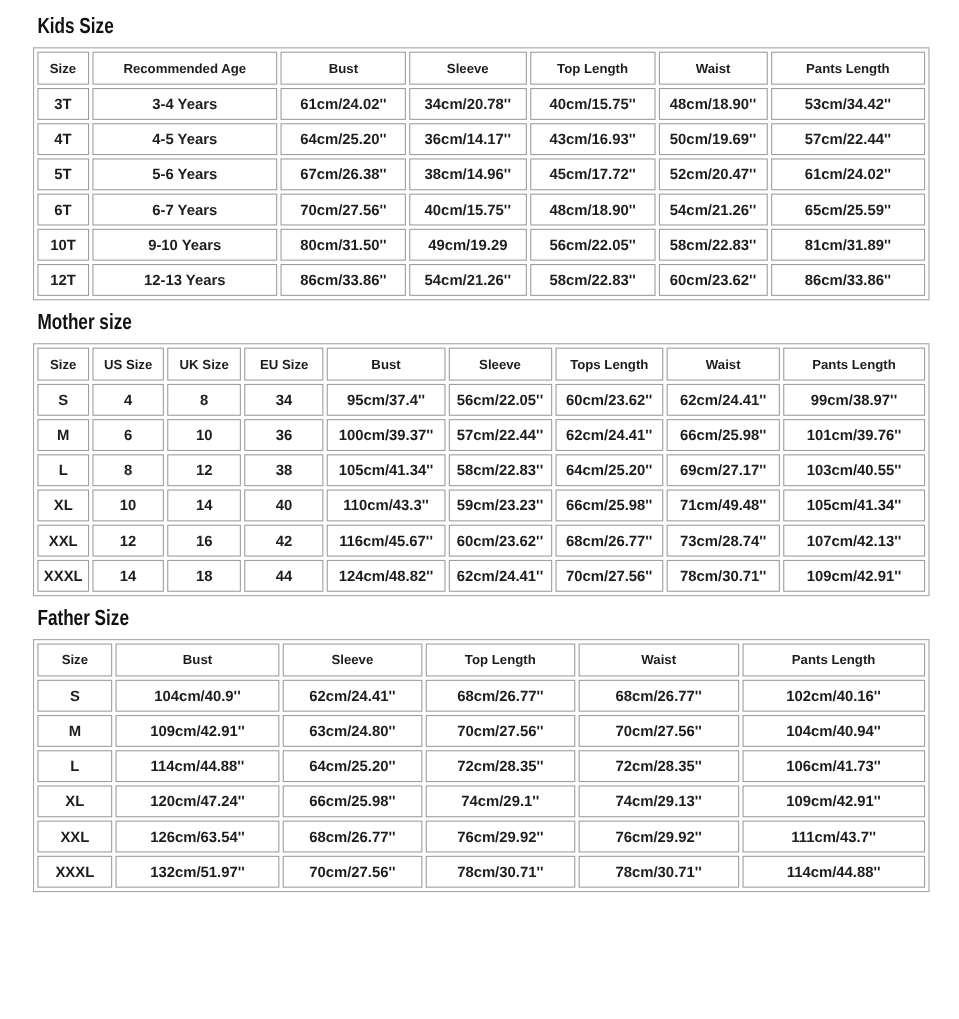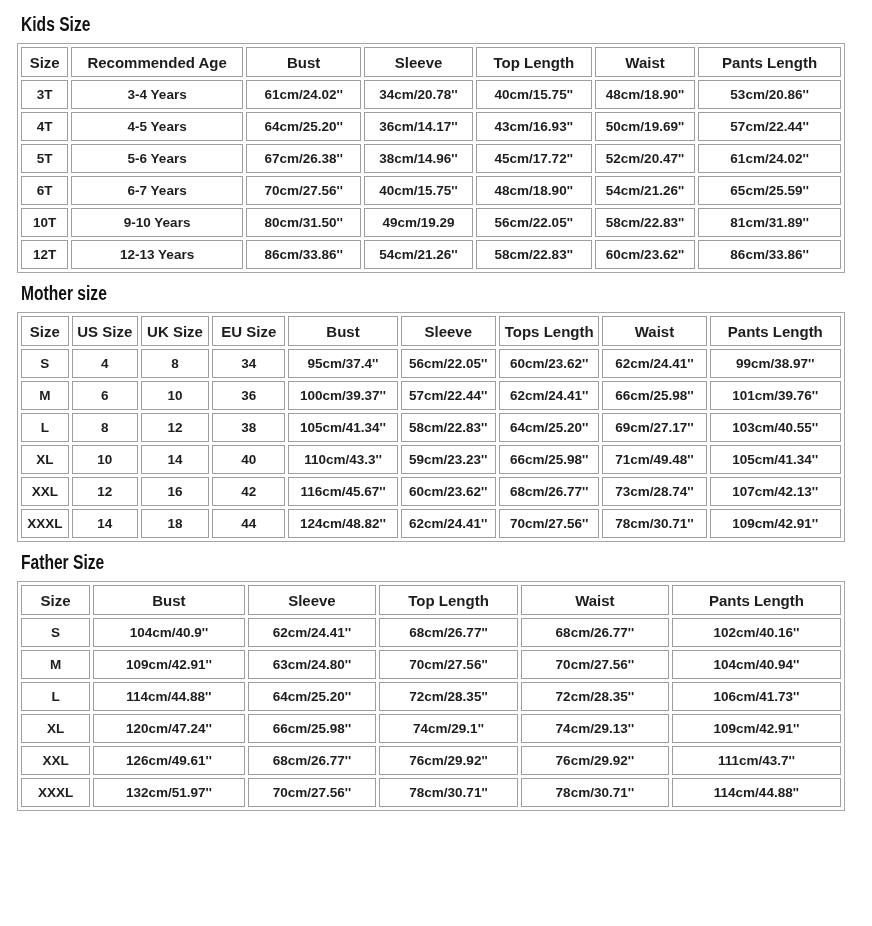--- a/index.html
+++ b/index.html
@@ -6,21 +6,21 @@
     margin: 0;
     padding: 0;
     background: #ffffff;
     font-family: "Liberation Sans", sans-serif;
   }
   .page {
     width: 872px;
     height: 826px;
     background: #ffffff;
     box-sizing: border-box;
-    padding: 4px 27px 0 17px;
+    padding: 4px 27px 0 30px;
     overflow: hidden;
   }
   .table-title {
     font-size: 20px;
     font-weight: bold;
     color: #111111;
     letter-spacing: 0px;
     margin: 9px 0 7px 4px;
     transform: scaleX(0.78);
     transform-origin: 0 50%;
@@ -40,21 +40,21 @@
     background: #ffffff;
     text-align: center;
     vertical-align: middle;
     font-weight: bold;
     color: #1d1d1d;
     padding: 4px 2px;
     overflow: hidden;
     white-space: nowrap;
   }
   table.size-table th {
-    font-size: 15px;
+    font-size: 12px;
     height: 20px;
   }
   table.size-table td {
     font-size: 13.5px;
     height: 19px;
   }
   section { margin: 0; }
 </style>
 </head>
 <body>
@@ -85,21 +85,21 @@
           </tr>
         </thead>
       <tbody>
           <tr>
             <td>3T</td>
             <td>3-4 Years</td>
             <td>61cm/24.02''</td>
             <td>34cm/20.78''</td>
             <td>40cm/15.75''</td>
             <td>48cm/18.90''</td>
-            <td>53cm/20.86''</td>
+            <td>53cm/34.42''</td>
           </tr>
           <tr>
             <td>4T</td>
             <td>4-5 Years</td>
             <td>64cm/25.20''</td>
             <td>36cm/14.17''</td>
             <td>43cm/16.93''</td>
             <td>50cm/19.69''</td>
             <td>57cm/22.44''</td>
           </tr>
@@ -290,21 +290,21 @@
           <tr>
             <td>XL</td>
             <td>120cm/47.24''</td>
             <td>66cm/25.98''</td>
             <td>74cm/29.1''</td>
             <td>74cm/29.13''</td>
             <td>109cm/42.91''</td>
           </tr>
           <tr>
             <td>XXL</td>
-            <td>126cm/49.61''</td>
+            <td>126cm/63.54''</td>
             <td>68cm/26.77''</td>
             <td>76cm/29.92''</td>
             <td>76cm/29.92''</td>
             <td>111cm/43.7''</td>
           </tr>
           <tr>
             <td>XXXL</td>
             <td>132cm/51.97''</td>
             <td>70cm/27.56''</td>
             <td>78cm/30.71''</td>

